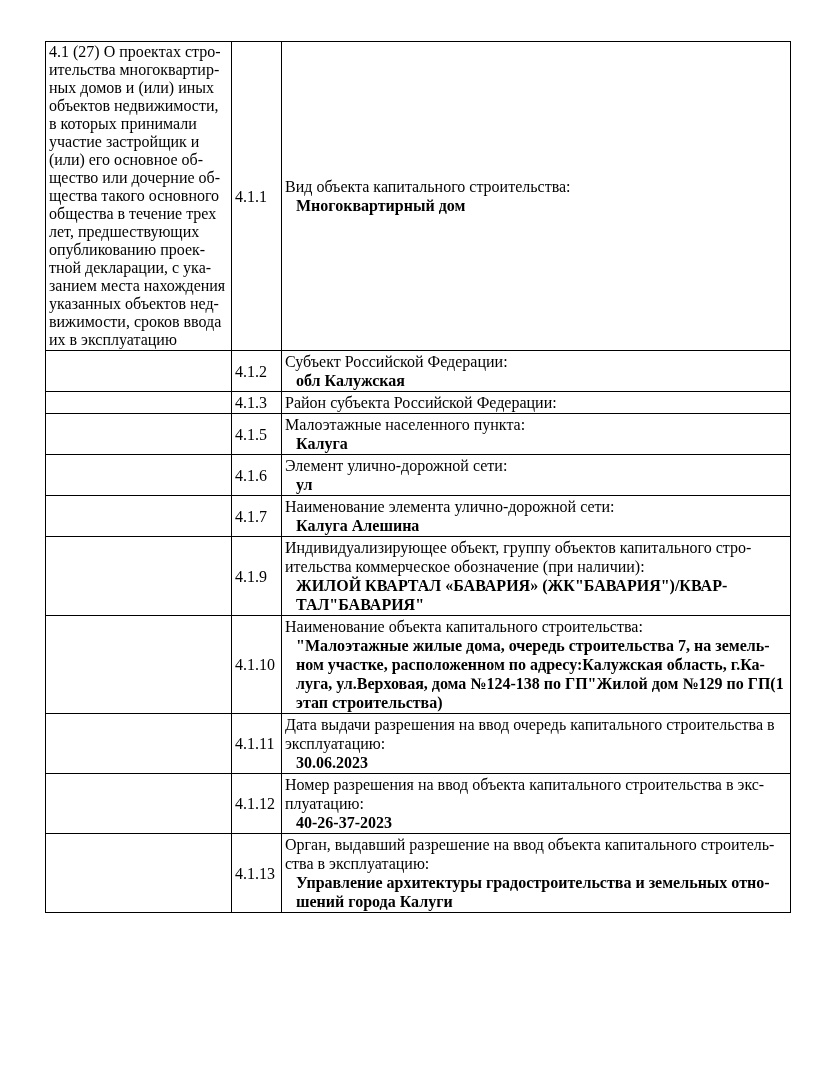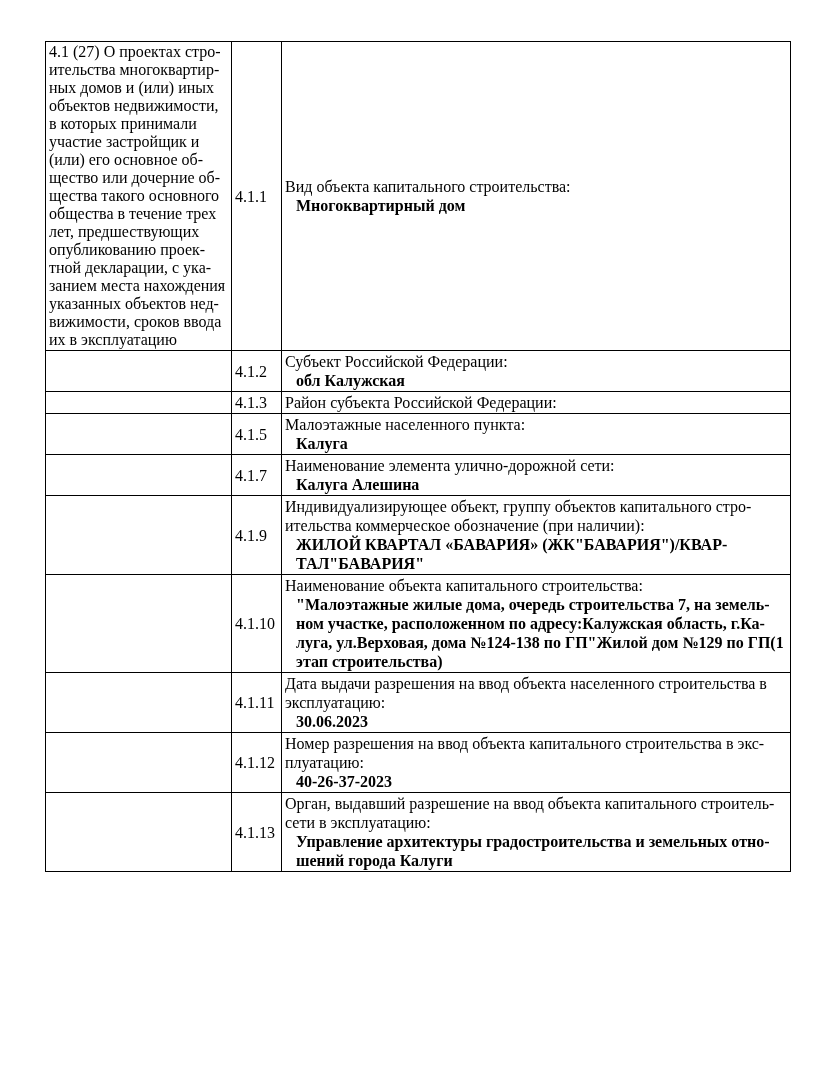--- a/index.html
+++ b/index.html
@@ -119,20 +119,30 @@
         <td class="c1"></td>
         <td class="c2">
           <div class="num">4.1.5</div>
         </td>
         <td class="c3">
           <div class="lbl">Малоэтажные населенного пункта:</div>
           <div class="val">Калуга</div>
         </td>
       </tr>
 
+      <tr>
+        <td class="c1"></td>
+        <td class="c2">
+          <div class="num">4.1.6</div>
+        </td>
+        <td class="c3">
+          <div class="lbl">Элемент улично-дорожной сети:</div>
+          <div class="val">ул</div>
+        </td>
+      </tr>
 
       <tr>
         <td class="c1"></td>
         <td class="c2">
           <div class="num">4.1.7</div>
         </td>
         <td class="c3">
           <div class="lbl">Наименование элемента улично-дорожной сети:</div>
           <div class="val">Калуга Алешина</div>
         </td>
@@ -165,21 +175,21 @@
 этап строительства)</div>
         </td>
       </tr>
 
       <tr>
         <td class="c1"></td>
         <td class="c2">
           <div class="num">4.1.11</div>
         </td>
         <td class="c3">
-          <div class="lbl">Дата выдачи разрешения на ввод объекта населенного строительства в
+          <div class="lbl">Дата выдачи разрешения на ввод очередь капитального строительства в
 эксплуатацию:</div>
           <div class="val">30.06.2023</div>
         </td>
       </tr>
 
       <tr>
         <td class="c1"></td>
         <td class="c2">
           <div class="num">4.1.12</div>
         </td>
@@ -190,21 +200,21 @@
         </td>
       </tr>
 
       <tr>
         <td class="c1"></td>
         <td class="c2">
           <div class="num">4.1.13</div>
         </td>
         <td class="c3">
           <div class="lbl">Орган, выдавший разрешение на ввод объекта капитального строитель-
-сети в эксплуатацию:</div>
+ства в эксплуатацию:</div>
           <div class="val">Управление архитектуры градостроительства и земельных отно-
 шений города Калуги</div>
         </td>
       </tr>
 
     </tbody>
   </table>
 </div>
 
 </body></html>

